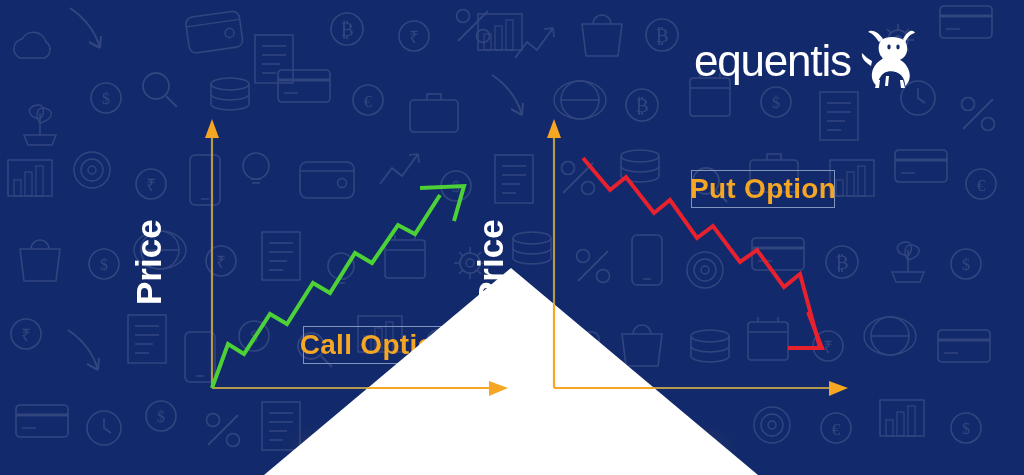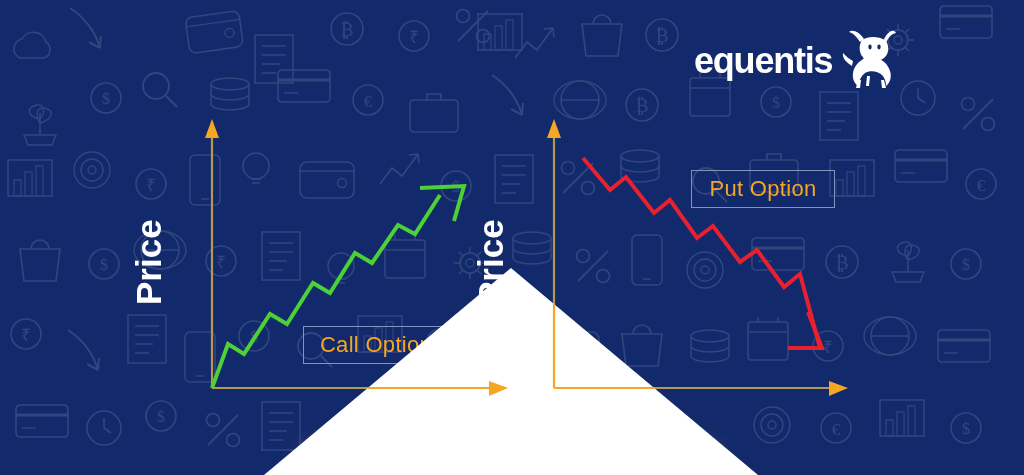--- a/index.html
+++ b/index.html
@@ -65,44 +65,44 @@
     white-space:nowrap;
   }
   #price-left  { left:169px; top:265px; }
   #price-right { left:511px; top:265px; }
 
   
   .option-tag {
     position:absolute;
     border:1px solid #8094bd;
     color:#f5a623;
-    font-size:22px;
-    font-weight:normal;
+    font-size:28px;
+    font-weight:bold;
     letter-spacing:0.3px;
     display:flex;
     align-items:center;
     justify-content:center;
     background:transparent;
     white-space:nowrap;
   }
   #call-tag { left:303px; top:326px; width:146px; height:38px; }
   #put-tag  { left:691px; top:170px; width:144px; height:38px; }
 
   
   #logo {
     position:absolute;
     left:694px; top:24px;
     width:230px; height:66px;
     display:flex;
     align-items:center;
   }
   #logo-word {
     color:#ffffff;
-    font-size:36px;
-    font-weight:bold;
+    font-size:44px;
+    font-weight:normal;
     letter-spacing:-1.2px;
     line-height:1;
     margin-top:8px;
   }
   #logo-bull { width:66px; height:62px; margin-left:2px; }
   #logo-tag {
     color:#ffffff;
     font-size:11.5px;
     font-weight:bold;
     line-height:1.32;

